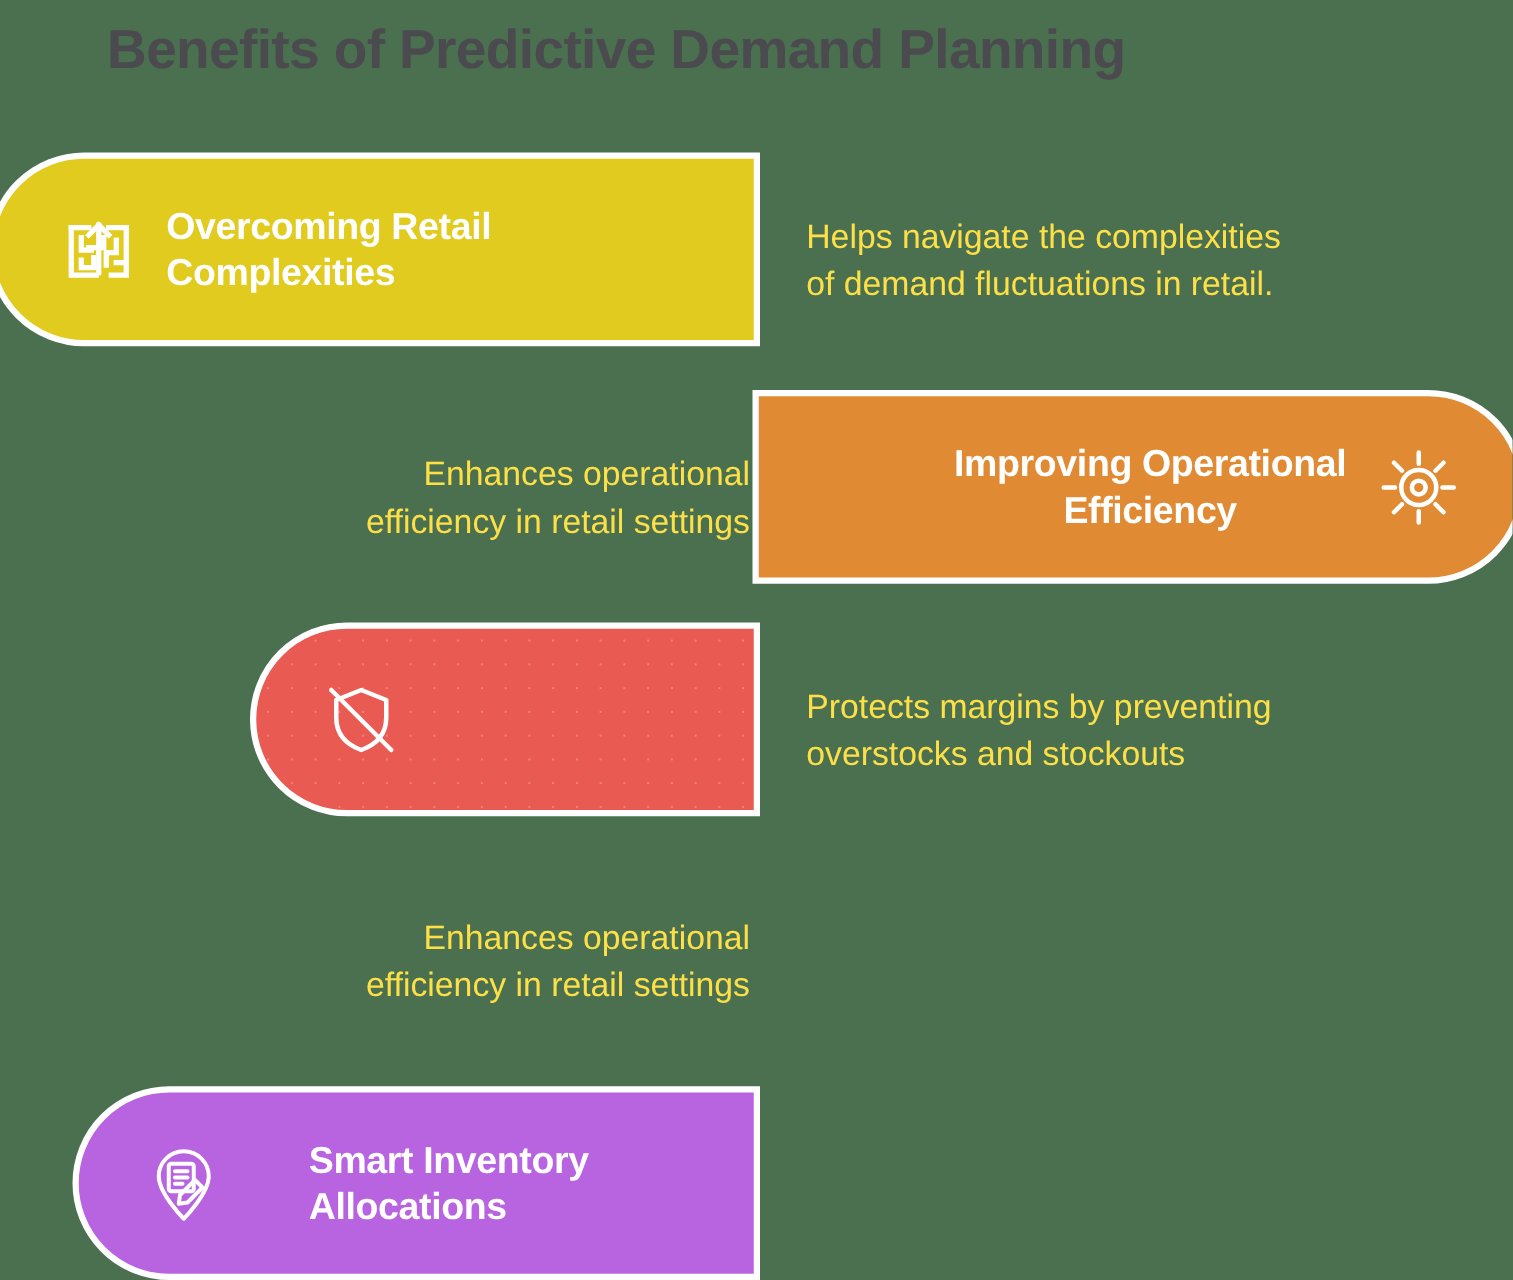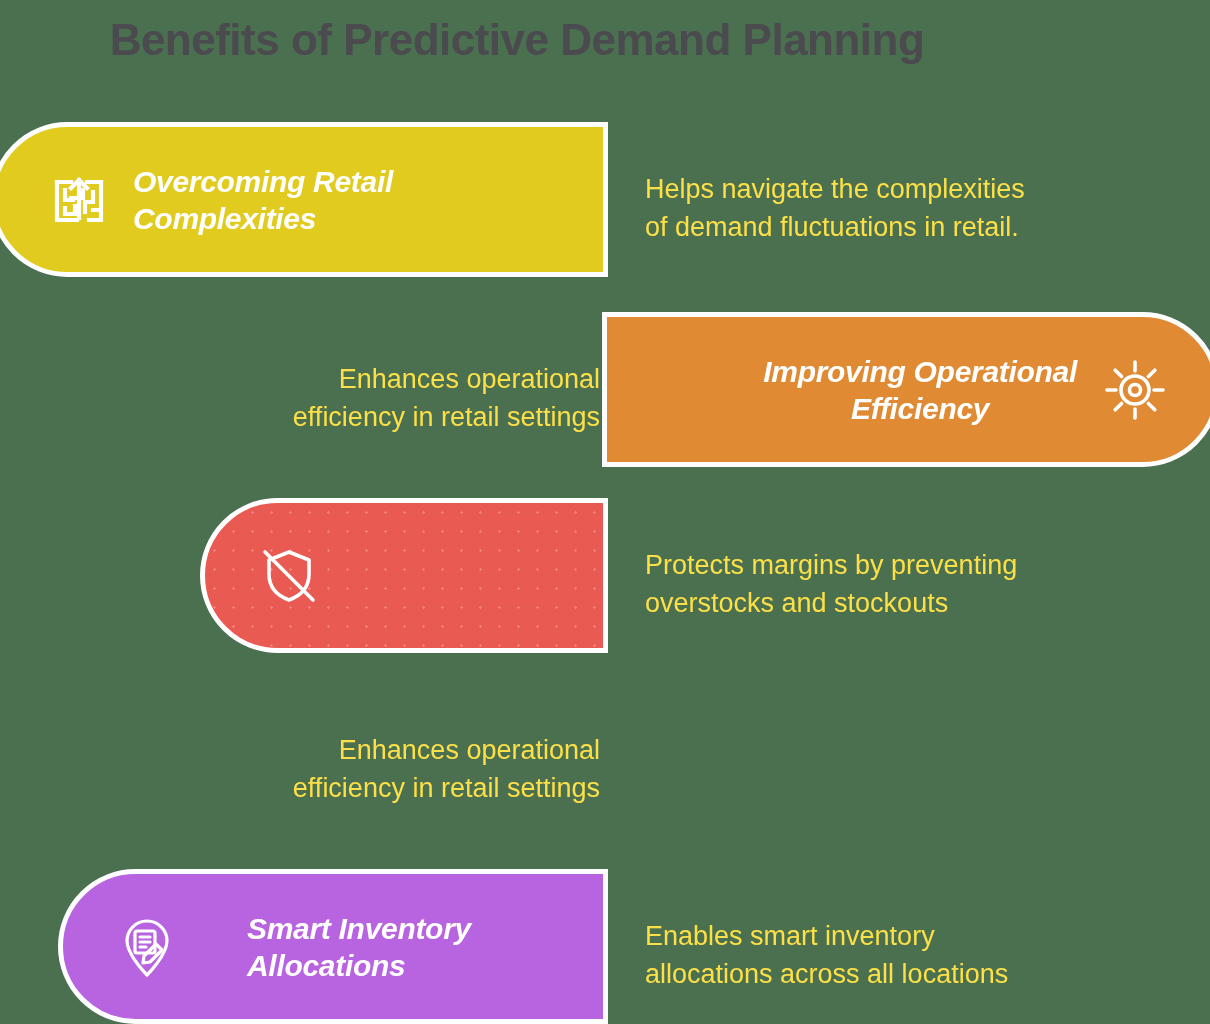--- a/index.html
+++ b/index.html
@@ -19,21 +19,20 @@
     top: 8px;
     left: 0;
     width: 986px;
     text-align: center;
     font-size: 44px;
     font-weight: bold;
     letter-spacing: -0.5px;
     color: #4a4a4f;
     line-height: 64px;
     white-space: nowrap;
-    margin-left: 24px;
   }
 
   .row {
     position: absolute;
     left: 0;
     width: 1210px;
     height: 160px;
   }
   .row-1 { top: 122px; }
   .row-2 { top: 312px; }
@@ -86,21 +85,20 @@
   }
   .pill-icon svg { display: block; width: 100%; height: 100%; }
 
   .pill-label {
     color: #ffffff;
     font-size: 30px;
     font-weight: bold;
     line-height: 37px;
     letter-spacing: -0.3px;
     white-space: pre-line;
-    font-style: italic;
   }
 
   
   .pill-icon-left .pill-icon { margin-left: 52px; }
   .pill-icon-left .pill-label { margin-left: 22px; text-align: left; }
   .pill-5.pill-icon-left .pill-icon { margin-left: 52px; }
 
   
   .pill-icon-right { justify-content: flex-end; }
   .pill-icon-right .pill-label { text-align: center; }
@@ -186,15 +184,13 @@
       <svg viewBox="0 0 64 64" fill="none" stroke="currentColor" stroke-width="3.2" stroke-linecap="round" stroke-linejoin="round">
         <path d="M32 60 C32 60 52 40 52 26 A20 20 0 1 0 12 26 C12 40 32 60 32 60 Z"></path>
         <path d="M22 16 h16 a2 2 0 0 1 2 2 v18 a2 2 0 0 1 -2 2 H22 a2 2 0 0 1 -2 -2 V18 a2 2 0 0 1 2 -2 Z"></path>
         <path d="M25 22 h10 M25 27 h10 M25 32 h6"></path>
         <path d="M41 29 l6 6 l-12 12 l-7 1 l1 -7 Z"></path>
       </svg>
     </span>
     <span class="pill-label">Smart Inventory
 Allocations</span>
   </div>
-  <div class="desc desc-right">Enables smart inventory
-allocations across all locations</div>
 </div>
 
 </body></html>

